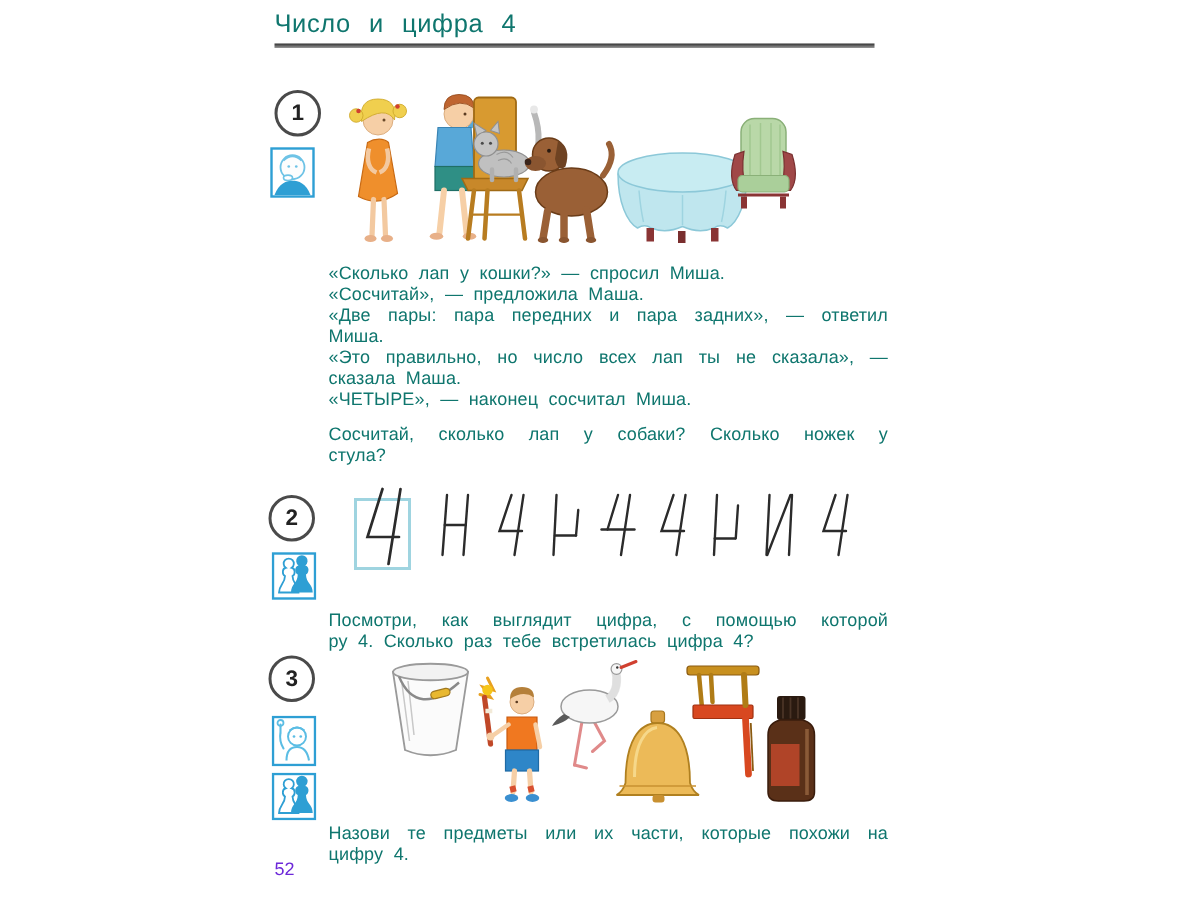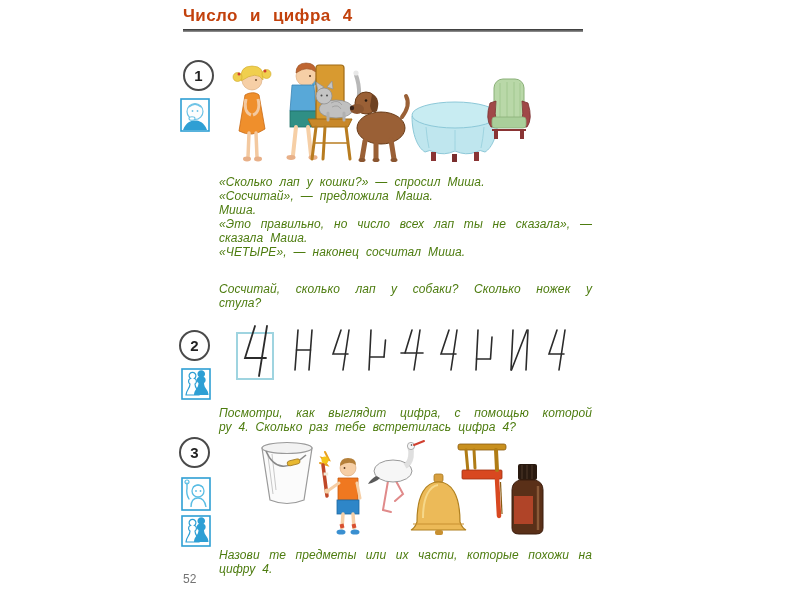--- a/index.html
+++ b/index.html
@@ -1,30 +1,30 @@
 <!DOCTYPE html>
 <html><head>
 <meta charset="utf-8">
 <style>
   html,body{margin:0;padding:0;background:#fff;}
   .page{position:relative;width:800px;height:600px;background:#ffffff;overflow:hidden;
         font-family:"Liberation Sans",sans-serif;color:#3b3b3b;}
   .abs{position:absolute;}
-  .title{left:183px;top:6px;font-size:17px;font-weight:bold;color:#c2410c;
+  .title{left:183px;top:6px;font-size:17px;font-weight:normal;color:#0f766e;
          letter-spacing:.4px;word-spacing:7px;white-space:nowrap;}
   .rule{left:183px;top:29px;width:400px;height:3px;background:linear-gradient(#2f2f2f,#9a9a9a);}
   .num-circle{width:27px;height:27px;border:2px solid #4a4a4a;border-radius:50%;
               background:#fff;display:flex;align-items:center;justify-content:center;
               font-size:15px;font-weight:bold;color:#222;}
   .textblock{width:373px;}
-  .tline{font-size:12px;line-height:14px;word-spacing:3.5px;letter-spacing:.1px;color:#4d7c0f;font-style:italic;}
+  .tline{font-size:12px;line-height:14px;word-spacing:3.5px;letter-spacing:.1px;color:#0f766e;}
   .tline.just{text-align:justify;text-align-last:justify;}
   .sample-box{left:236px;top:332px;width:34px;height:44px;border:2px solid #9fd4e0;background:#fff;}
   .glyph-row{left:290px;top:327px;display:flex;gap:10px;align-items:flex-start;}
-  .pageno{left:183px;top:572px;font-size:12px;color:#737373;}
+  .pageno{left:183px;top:572px;font-size:12px;color:#6d28d9;}
   svg{display:block;}
 </style>
 </head>
 <body>
 
 <div class="page">
 
   <div class="abs title">Число и цифра 4</div>
   <div class="abs rule"></div>
 
@@ -121,20 +121,21 @@
       <rect x="264" y="62" width="34" height="11" rx="3" fill="#aacf9a" stroke="#8ab078" stroke-width="0.8"></rect>
       <rect x="266" y="76" width="4" height="8" fill="#8a3434"></rect>
       <rect x="292" y="76" width="4" height="8" fill="#8a3434"></rect>
       <path d="M264 75 L298 75" stroke="#8a3434" stroke-width="2"></path>
     </g>
   </svg>
 
   <div class="abs textblock" style="left:219px;top:175px;">
       <div class="tline">«Сколько лап у кошки?» — спросил Миша.</div>
       <div class="tline">«Сосчитай», — предложила Маша.</div>
+      <div class="tline just">«Две пары: пара передних и пара задних», — ответил</div>
       <div class="tline">Миша.</div>
       <div class="tline just">«Это правильно, но число всех лап ты не сказала», —</div>
       <div class="tline">сказала Маша.</div>
       <div class="tline">«ЧЕТЫРЕ», — наконец сосчитал Миша.</div>
     </div>
 
   <div class="abs textblock" style="left:219px;top:282px;">
       <div class="tline just">Сосчитай, сколько лап у собаки? Сколько ножек у</div>
       <div class="tline">стула?</div>
     </div>

